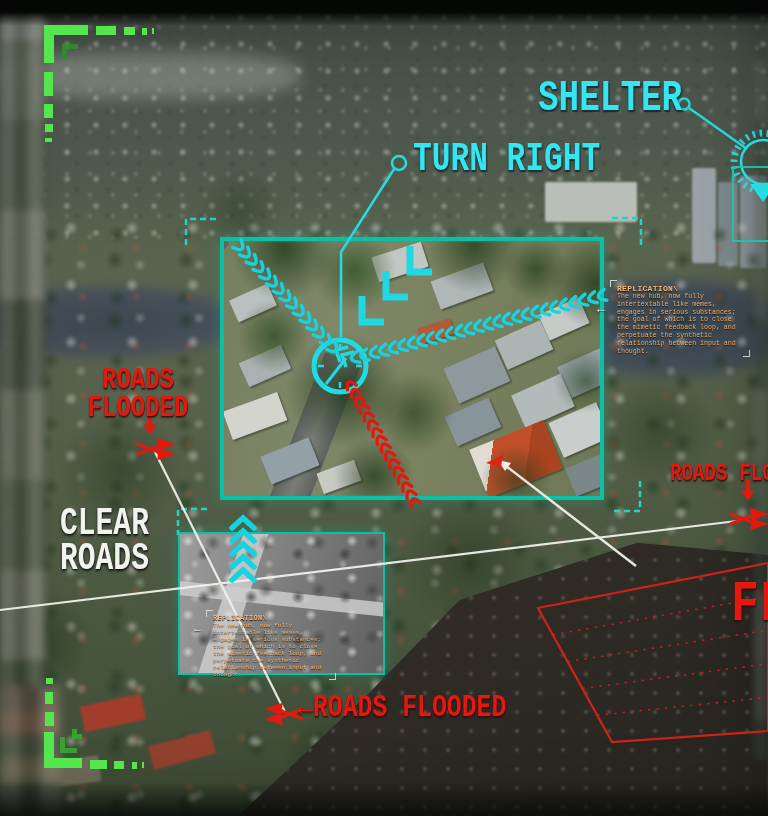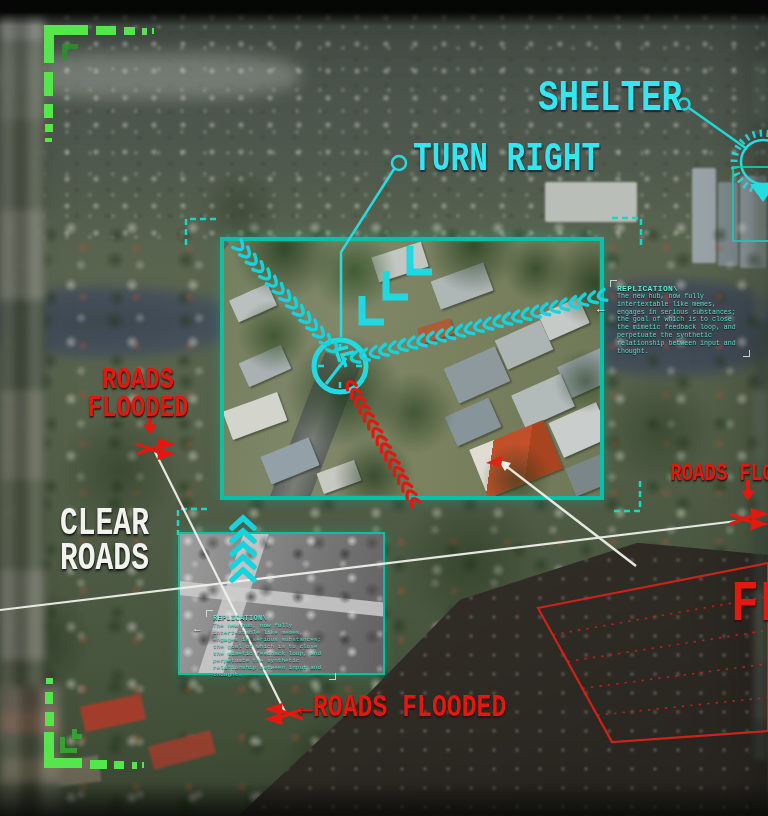--- a/index.html
+++ b/index.html
@@ -116,21 +116,21 @@
   #lbl-shelter{left:538px;top:76px;font-size:44px;transform:scaleX(.78);}
   #lbl-turnright{left:413px;top:140px;font-size:40px;transform:scaleX(.78);}
   #lbl-rf-left{left:78px;top:366px;width:150px;text-align:center;font-size:30px;
                line-height:28px;transform:scaleX(.8);}
   #lbl-clear{left:60px;top:506px;font-size:38px;line-height:35px;transform:scaleX(.78);}
   #lbl-rf-bottom{left:298px;top:692px;font-size:31px;transform:scaleX(.8);}
   #lbl-rf-right{left:670px;top:462px;font-size:24px;transform:scaleX(.8);}
   #lbl-flood-big{left:731px;top:576px;font-size:58px;transform:scaleX(.8);}
 
   
-  .panel{position:absolute;z-index:7;color:#5eead4;}
+  .panel{position:absolute;z-index:7;color:#fdba74;}
   .p-title{font-size:8px;font-weight:700;letter-spacing:.3px;
            text-shadow:0 1px 1px rgba(0,0,0,.85);}
   .p-body{font-size:6.6px;line-height:7.8px;opacity:.92;text-shadow:0 1px 1px rgba(0,0,0,.85);}
   #panel-right{left:617px;top:284px;width:128px;}
   #panel-gray{left:213px;top:614px;width:118px;}
   #panel-gray .p-title{font-size:7px;}
   #panel-gray .p-body{font-size:6px;line-height:7px;}
   .cb{position:absolute;width:7px;height:7px;opacity:.9;}
   .cb-tl{left:-7px;top:-4px;border-left:1.5px solid #ddd;border-top:1.5px solid #ddd;}
   .cb-br{right:-5px;bottom:-2px;border-right:1.5px solid #ddd;border-bottom:1.5px solid #ddd;}

